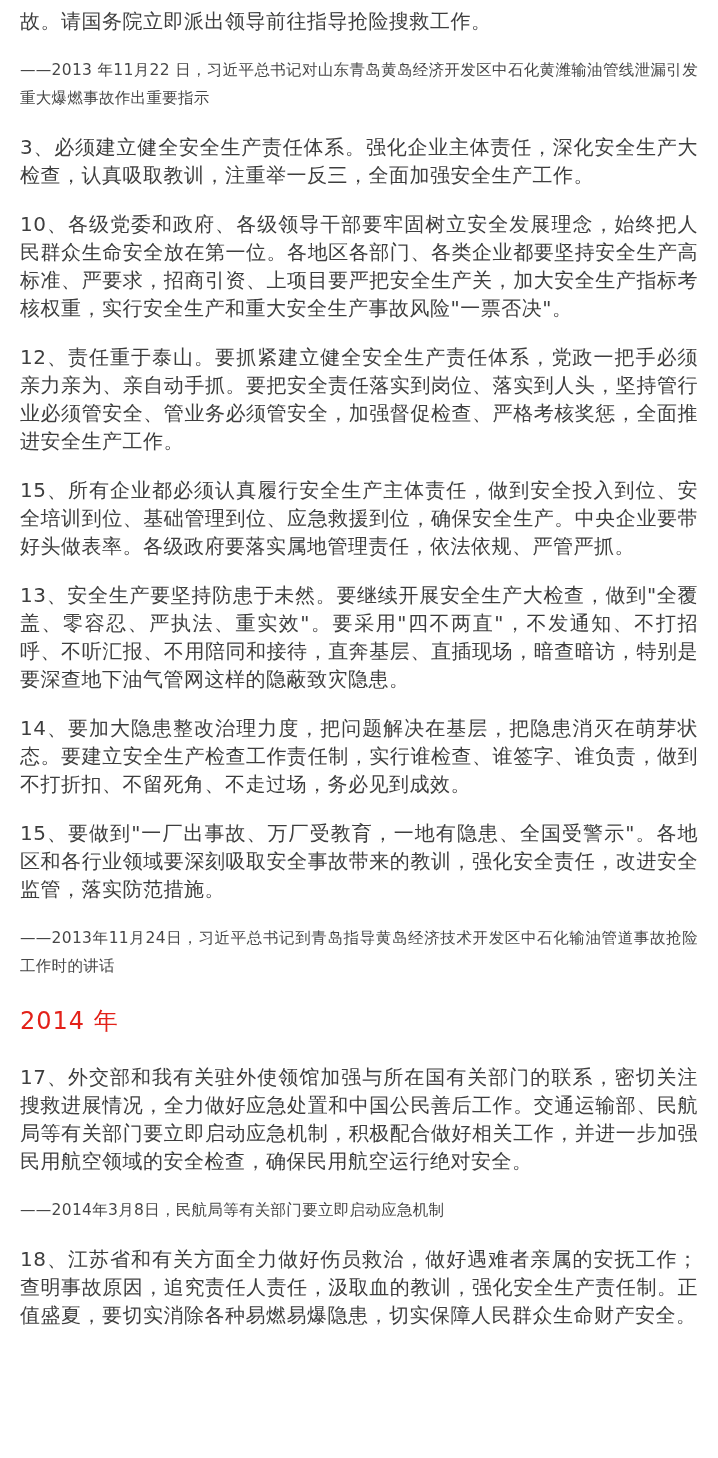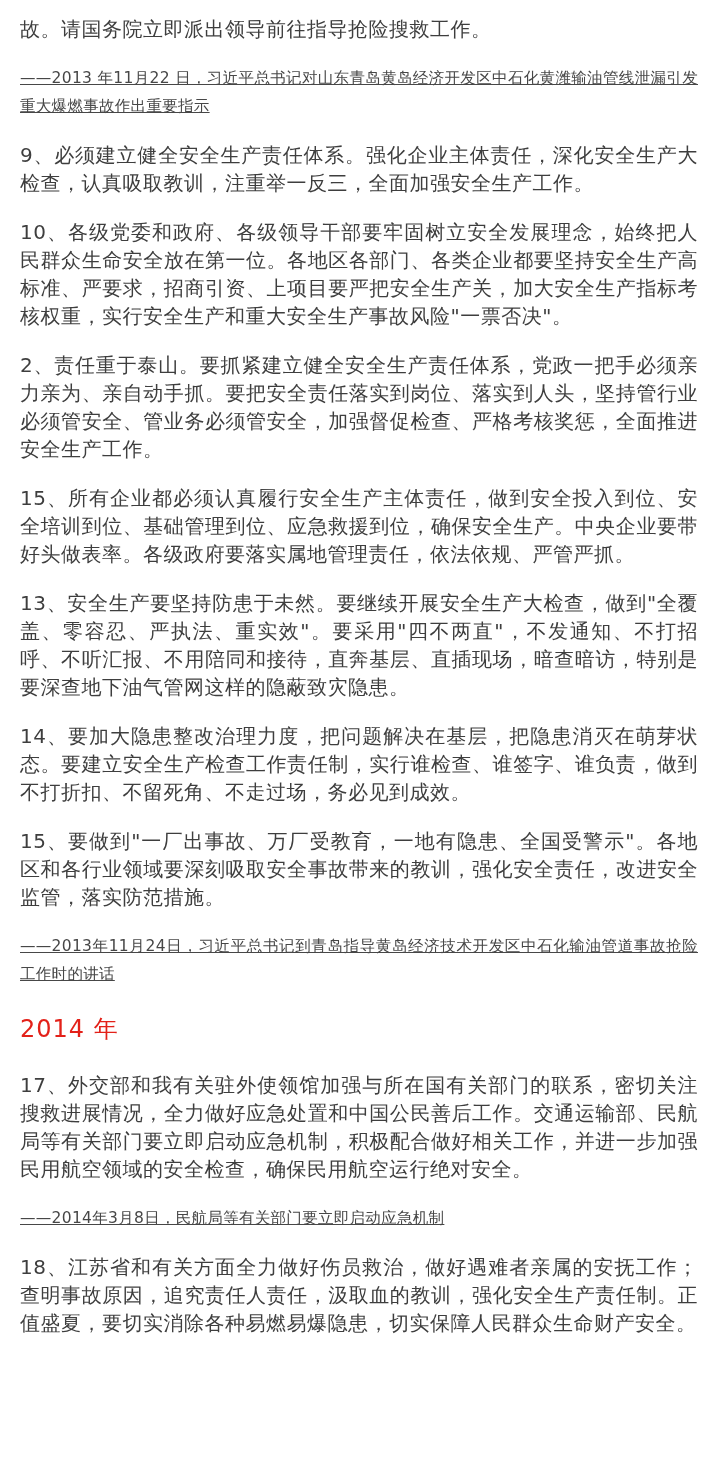--- a/index.html
+++ b/index.html
@@ -15,52 +15,51 @@
   }
   .article {
     box-sizing: border-box;
     width: 718px;
     padding: 7px 20px 0 20px;
     color: #3e3e3e;
   }
   .para {
     font-size: 20px;
     line-height: 28px;
-    margin: 8px 0 21px 0;
+    margin: 0 0 21px 0;
     text-align: justify;
     letter-spacing: 0.5px;
     word-break: break-all;
   }
   .attr {
     font-size: 15.5px;
     line-height: 28px;
     margin: 0 0 21px 0;
     text-align: justify;
     letter-spacing: 0.3px;
     word-break: break-all;
     color: #474747;
-    text-decoration: underline;
   }
   .year-heading {
     font-size: 24px;
     line-height: 40px;
     font-weight: 400;
     margin: 10px 0 22px 0;
     letter-spacing: 1px;
   }
 </style>
 </head>
 <body>
 
 <div class="article" style="color: rgb(62, 62, 62);">
   <p class="para">故。请国务院立即派出领导前往指导抢险搜救工作。</p>
   <p class="attr">——2013 年11月22 日，习近平总书记对山东青岛黄岛经济开发区中石化黄潍输油管线泄漏引发重大爆燃事故作出重要指示</p>
-  <p class="para">9、必须建立健全安全生产责任体系。强化企业主体责任，深化安全生产大检查，认真吸取教训，注重举一反三，全面加强安全生产工作。</p>
+  <p class="para">3、必须建立健全安全生产责任体系。强化企业主体责任，深化安全生产大检查，认真吸取教训，注重举一反三，全面加强安全生产工作。</p>
   <p class="para">10、各级党委和政府、各级领导干部要牢固树立安全发展理念，始终把人民群众生命安全放在第一位。各地区各部门、各类企业都要坚持安全生产高标准、严要求，招商引资、上项目要严把安全生产关，加大安全生产指标考核权重，实行安全生产和重大安全生产事故风险"一票否决"。</p>
-  <p class="para">2、责任重于泰山。要抓紧建立健全安全生产责任体系，党政一把手必须亲力亲为、亲自动手抓。要把安全责任落实到岗位、落实到人头，坚持管行业必须管安全、管业务必须管安全，加强督促检查、严格考核奖惩，全面推进安全生产工作。</p>
+  <p class="para">12、责任重于泰山。要抓紧建立健全安全生产责任体系，党政一把手必须亲力亲为、亲自动手抓。要把安全责任落实到岗位、落实到人头，坚持管行业必须管安全、管业务必须管安全，加强督促检查、严格考核奖惩，全面推进安全生产工作。</p>
   <p class="para">15、所有企业都必须认真履行安全生产主体责任，做到安全投入到位、安全培训到位、基础管理到位、应急救援到位，确保安全生产。中央企业要带好头做表率。各级政府要落实属地管理责任，依法依规、严管严抓。</p>
   <p class="para">13、安全生产要坚持防患于未然。要继续开展安全生产大检查，做到"全覆盖、零容忍、严执法、重实效"。要采用"四不两直"，不发通知、不打招呼、不听汇报、不用陪同和接待，直奔基层、直插现场，暗查暗访，特别是要深查地下油气管网这样的隐蔽致灾隐患。</p>
   <p class="para">14、要加大隐患整改治理力度，把问题解决在基层，把隐患消灭在萌芽状态。要建立安全生产检查工作责任制，实行谁检查、谁签字、谁负责，做到不打折扣、不留死角、不走过场，务必见到成效。</p>
   <p class="para">15、要做到"一厂出事故、万厂受教育，一地有隐患、全国受警示"。各地区和各行业领域要深刻吸取安全事故带来的教训，强化安全责任，改进安全监管，落实防范措施。</p>
   <p class="attr">——2013年11月24日，习近平总书记到青岛指导黄岛经济技术开发区中石化输油管道事故抢险工作时的讲话</p>
   <h2 class="year-heading" style="color: rgb(227, 33, 25);">2014 年</h2>
   <p class="para">17、外交部和我有关驻外使领馆加强与所在国有关部门的联系，密切关注搜救进展情况，全力做好应急处置和中国公民善后工作。交通运输部、民航局等有关部门要立即启动应急机制，积极配合做好相关工作，并进一步加强民用航空领域的安全检查，确保民用航空运行绝对安全。</p>
   <p class="attr">——2014年3月8日，民航局等有关部门要立即启动应急机制</p>
   <p class="para">18、江苏省和有关方面全力做好伤员救治，做好遇难者亲属的安抚工作；查明事故原因，追究责任人责任，汲取血的教训，强化安全生产责任制。正值盛夏，要切实消除各种易燃易爆隐患，切实保障人民群众生命财产安全。</p>
 </div>

